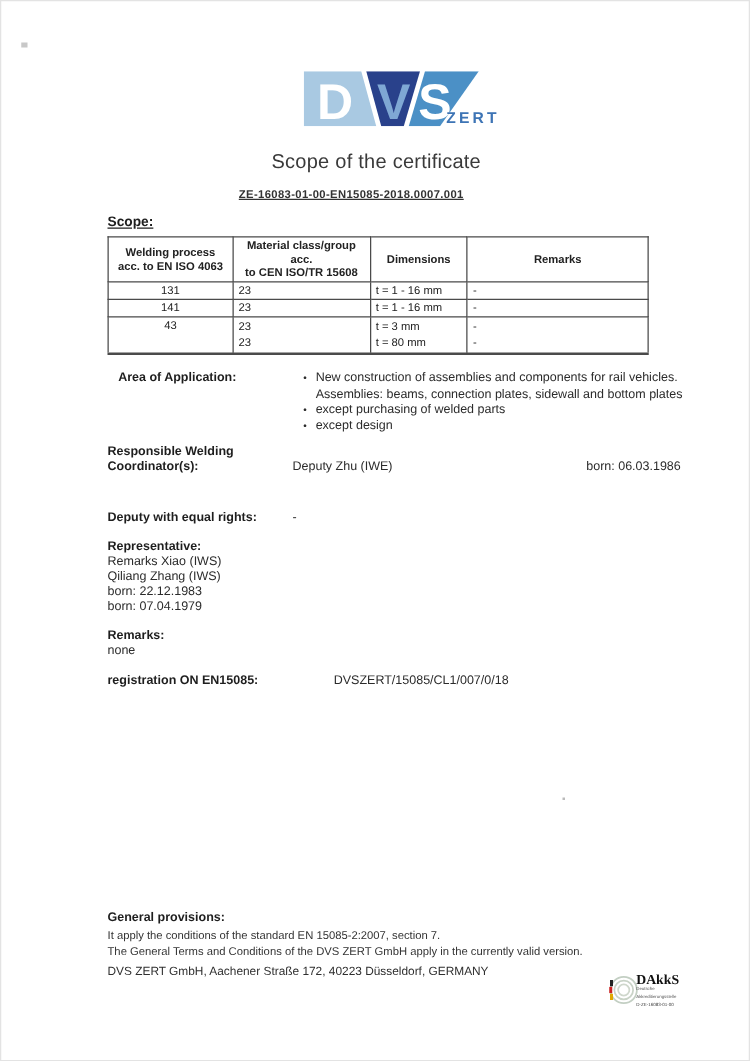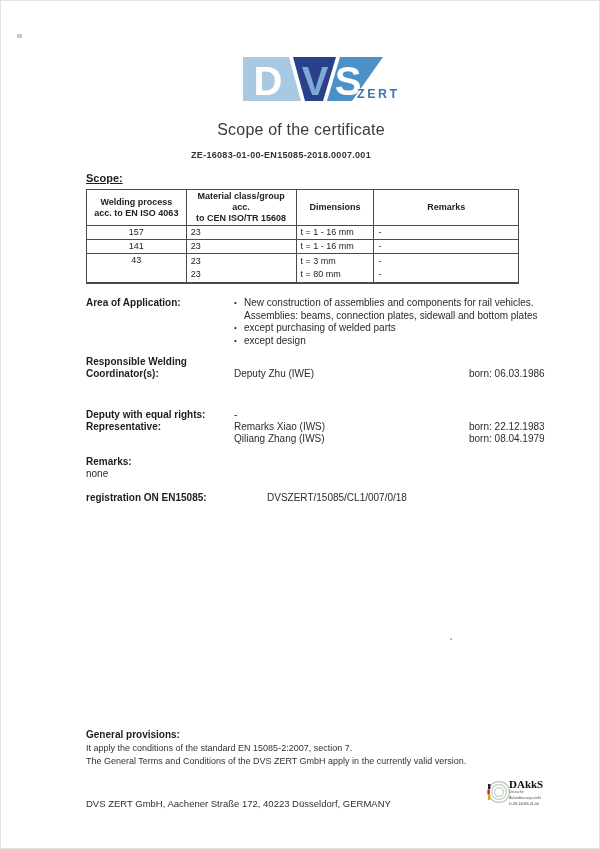--- a/index.html
+++ b/index.html
@@ -11,21 +11,21 @@
   .speck{position:absolute;left:16px;top:33px;width:5px;height:4px;background:#9a9a9a;opacity:.55;}
   .speck2{position:absolute;left:449px;top:637px;width:2px;height:2px;background:#bbb;}
 
   
   .logo{position:absolute;left:242px;top:56px;width:158px;height:44px;}
 
   
   .doc-title{position:absolute;left:0;top:120px;width:600px;text-align:center;
     font-size:16px;color:#3a3a3a;letter-spacing:.2px;}
   .cert-number{position:absolute;left:0;top:149px;width:560px;text-align:center;
-    font-size:9px;font-weight:bold;color:#333;letter-spacing:.3px;}
+    font-size:9px;font-weight:bold;color:#333;letter-spacing:.3px;text-decoration:underline;}
 
   
   .content{position:absolute;left:85px;top:171px;width:460px;font-size:10px;}
   .scope-label{font-weight:bold;font-size:11px;color:#1e1e1e;text-decoration:underline;}
 
   table.scope{border-collapse:collapse;width:433px;margin-top:5px;
     font-size:9px;color:#222;border:1px solid #4a4a4a;border-bottom-width:2px;}
   table.scope th,table.scope td{border:1px solid #4a4a4a;padding:1px 4px;vertical-align:top;}
   table.scope th{font-weight:bold;text-align:center;height:24px;vertical-align:middle;line-height:11px;padding:1px 2px;}
   td.c-process{text-align:center;}
@@ -39,21 +39,21 @@
   .align-end{align-items:flex-end;}
 
   .bullets .line{display:flex;line-height:12.5px;}
   .bullets .b{width:10px;flex-shrink:0;text-align:left;font-size:8px;line-height:12.5px;}
   .bullets .nb{width:10px;flex-shrink:0;}
 
   
   .provisions{position:absolute;left:85px;top:728px;width:450px;}
   .provisions .head{font-weight:bold;font-size:10px;color:#1e1e1e;margin-bottom:2px;}
   .provisions .pline{font-size:9px;color:#333;line-height:13px;}
-  .address{position:absolute;left:85px;top:797px;font-size:9.5px;color:#2f2f2f;}
+  .address{position:absolute;left:85px;top:771px;font-size:9.5px;color:#2f2f2f;}
 
   .dakks{position:absolute;left:486px;top:777px;width:72px;display:flex;}
   .dakks .rings{width:24px;height:24px;margin-top:2px;flex-shrink:0;}
   .dakks .txt{margin-left:-2px;}
   .dakks .name{font-weight:bold;font-size:11px;color:#111;line-height:12px;font-family:"Liberation Serif",serif;}
   .dakks .tiny{font-size:6px;color:#555;line-height:6px;transform:scale(.58);transform-origin:left top;white-space:nowrap;}
   .dakks .tinyb{font-size:6px;color:#444;line-height:7px;transform:scale(.6);transform-origin:left top;white-space:nowrap;}
 </style>
 </head>
 <body>
@@ -102,21 +102,21 @@
           <th>
             <div>Dimensions</div>
           </th>
           <th>
             <div>Remarks</div>
           </th>
         </tr>
       </thead>
       <tbody>
         <tr class="r">
-          <td class="c-process">157</td>
+          <td class="c-process">131</td>
           <td>23</td>
           <td>t = 1 - 16 mm</td>
           <td>-</td>
         </tr>
         <tr class="r">
           <td class="c-process">141</td>
           <td>23</td>
           <td>t = 1 - 16 mm</td>
           <td>-</td>
         </tr>
@@ -131,21 +131,21 @@
             <div class="sub">t = 80 mm</div>
           </td>
           <td>
             <div class="sub">-</div>
             <div class="sub">-</div>
           </td>
         </tr>
       </tbody>
     </table>
 
-    <div class="sect" style="margin-top:13px;">
+    <div class="sect" style="margin-top:13px;justify-content:flex-end;">
       <div class="lab">Area of Application:</div>
       <div class="bullets">
         <div class="line">
           <span class="b">•</span>
           <span>New construction of assemblies and components for rail vehicles.</span>
         </div>
         <div class="line">
           <span class="nb"></span>
           <span>Assemblies: beams, connection plates, sidewall and bottom plates</span>
         </div>
@@ -164,29 +164,29 @@
       <div class="lab">Responsible Welding Coordinator(s):</div>
       <div class="val">Deputy Zhu (IWE)</div>
       <div class="born">born: 06.03.1986</div>
     </div>
 
     <div class="sect" style="margin-top:29px;">
       <div class="lab">Deputy with equal rights:</div>
       <div class="val">-</div>
     </div>
 
-    <div class="sect" style="">
+    <div class="sect" style="margin-top:11px;flex-direction:column;">
       <div class="lab">Representative:</div>
       <div class="val">
         <div>Remarks Xiao (IWS)</div>
         <div>Qiliang Zhang (IWS)</div>
       </div>
       <div class="born">
         <div>born: 22.12.1983</div>
-        <div>born: 08.04.1979</div>
+        <div>born: 07.04.1979</div>
       </div>
     </div>
 
     <div class="sect" style="margin-top:11px;flex-direction:column;">
       <div class="lab">Remarks:</div>
       <div class="val">none</div>
     </div>
 
     <div class="sect" style="margin-top:12px;gap:33px;">
       <div class="lab">registration ON EN15085:</div>

